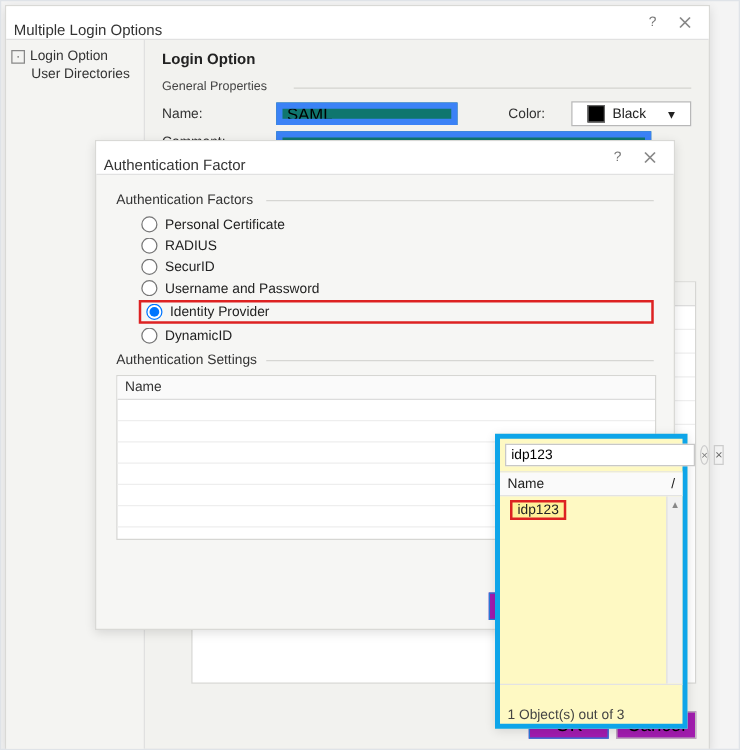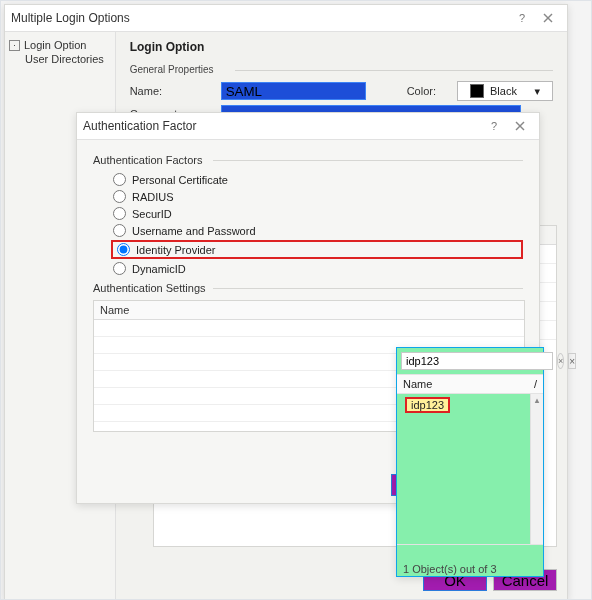--- a/index.html
+++ b/index.html
@@ -1,34 +1,34 @@
 <!DOCTYPE html>
 <html><head>
 <meta charset="utf-8">
 <style>
   html,body{margin:0;padding:0;font-family:"Segoe UI",Tahoma,Arial,sans-serif;font-size:11px;color:#222;background:#fff}
   .root{position:relative;width:592px;height:600px;background:#f4f4f4;border:1px solid #dfe3e8;box-sizing:border-box;overflow:hidden}
   .win{position:absolute;background:#f2f2ef;border:1px solid #d9d9d6;box-shadow:0 2px 8px rgba(0,0,0,.12)}
-  .titlebar{display:flex;align-items:center;height:26px;padding:0 6px;background:#fff;border-bottom:1px solid #e1e1e1}
+  .titlebar{display:flex;align-items:flex-end;height:26px;padding:0 6px;background:#fff;border-bottom:1px solid #e1e1e1}
   .titlebar .title{flex:1;font-size:12px;color:#333}
   .titlebar .btn{width:26px;height:26px;display:flex;align-items:center;justify-content:center;color:#777}
   .titlebar .btn svg{width:10px;height:10px}
   .main-win{left:3px;top:3px;width:562px;height:594px}
   .main-body{display:flex;height:calc(100% - 26px)}
   .tree{width:130px;border-right:1px solid #e0e0e0;padding:6px 4px;background:#f4f4f2;box-sizing:border-box}
   .tree .node{display:flex;align-items:center;gap:4px;padding:1px 0;color:#333}
   .tree .box{width:9px;height:9px;border:1px solid #888;display:flex;align-items:center;justify-content:center;font-size:9px;line-height:1}
   .tree .indent{margin-left:16px}
   .panel{flex:1;padding:8px 14px 10px 14px;box-sizing:border-box}
   .panel h3{margin:0 0 10px 0;font-size:12px;font-weight:700}
   .panel .section-label{font-size:10px;color:#444;margin:6px 0 6px 0;position:relative}
   .panel .section-label::after{content:"";position:absolute;top:50%;right:0;left:105px;border-top:1px solid #d3d3d0}
   .row{display:flex;align-items:center;gap:21px;margin:4px 0}
   .row label{width:70px;color:#333}
-  .txt{height:18px;border:1px solid #3b82f6;background:#1d4ed8;padding:0 4px;box-sizing:border-box}
+  .txt{height:18px;border:5px solid #3b82f6;background:#0f766e;padding:0 4px;box-sizing:border-box}
   .color-sel{height:20px;border:1px solid #b8b8b8;background:#fff;display:flex;align-items:center;gap:6px;padding:0 12px;box-sizing:border-box}
   .swatch{width:12px;height:12px;background:#000;border:1px solid #666}
   .chev{margin-left:auto}
   .buttons{position:absolute;right:10px;bottom:8px;display:flex;gap:6px}
   .btn-std{min-width:64px;height:22px;border:1px solid #bfbfbf;background:#a21caf;font-size:15px;cursor:pointer}
   .btn-primary{border:1px solid #2a7adb}
   
   .tbl{position:absolute;left:148px;top:220px;width:402px;height:320px;border:1px solid #d6d6d3;background:#fff}
   .tbl .hdr{height:18px;border-bottom:1px solid #dcdcdc;background:#f4f4f2}
   .tbl .rowline{height:18px;border-bottom:1px solid #eee}
@@ -40,21 +40,21 @@
   .radios{margin-left:18px}
   .radio{display:flex;align-items:center;gap:6px;margin:2px 0;padding:1px 2px}
   .radio input{margin:0}
   .hl{border:2px solid #d22;padding:1px 4px}
   .settings-table{margin-top:6px;border:1px solid #d6d6d3;background:#fff;width:100%;height:130px;position:relative}
   .settings-table .th{height:18px;border-bottom:1px solid #dcdcdc;background:#fafafa;padding:0 6px;display:flex;align-items:center;color:#333}
   .settings-table .rowline{height:16px;border-bottom:1px solid #eee}
   .add-btn{position:absolute;right:16px;top:173px;width:16px;height:16px;background:#1f8a1f;border:1px solid #0d6b0d;color:#fff;display:flex;align-items:center;justify-content:center;font-weight:bold;font-size:12px;border-radius:2px}
   .inner-buttons{position:absolute;right:14px;bottom:8px;display:flex;gap:6px}
   
-  .picker{left:395px;top:346px;width:146px;height:228px;background:#86efac;border:1px solid #0ea5e9}
+  .picker{left:395px;top:346px;width:146px;height:228px;background:#fef9c3;border:4px solid #0ea5e9}
   .picker .search{display:flex;align-items:center;gap:4px;height:22px;padding:2px 4px;border-bottom:1px solid #e3e3e3}
   .picker .search input{flex:1;height:16px;border:1px solid #c8c8c8;padding:0 4px;font-size:11px}
   .picker .search .clear{width:14px;height:14px;border:1px solid #ccc;border-radius:50%;display:flex;align-items:center;justify-content:center;font-size:9px;color:#777}
   .picker .search .close{width:14px;height:14px;border:1px solid #ccc;display:flex;align-items:center;justify-content:center;font-size:10px;color:#666}
   .picker .list-hdr{display:flex;align-items:center;justify-content:space-between;height:18px;padding:0 6px;border-bottom:1px solid #e3e3e3;background:#fafafa}
   .picker .list{height:150px;overflow:auto;position:relative}
   .picker .item{padding:3px 8px}
   .picker .item .tag{display:inline-block;border:2px solid #d22;background:#fff19a;padding:0 4px;font-size:11px}
   .picker .status{height:20px;border-top:1px solid #e3e3e3;padding:14px 6px;display:flex;align-items:center;color:#444}
   .picker .scroll{position:absolute;right:0;top:0;bottom:0;width:12px;background:#f1f1f1;border-left:1px solid #e0e0e0}

